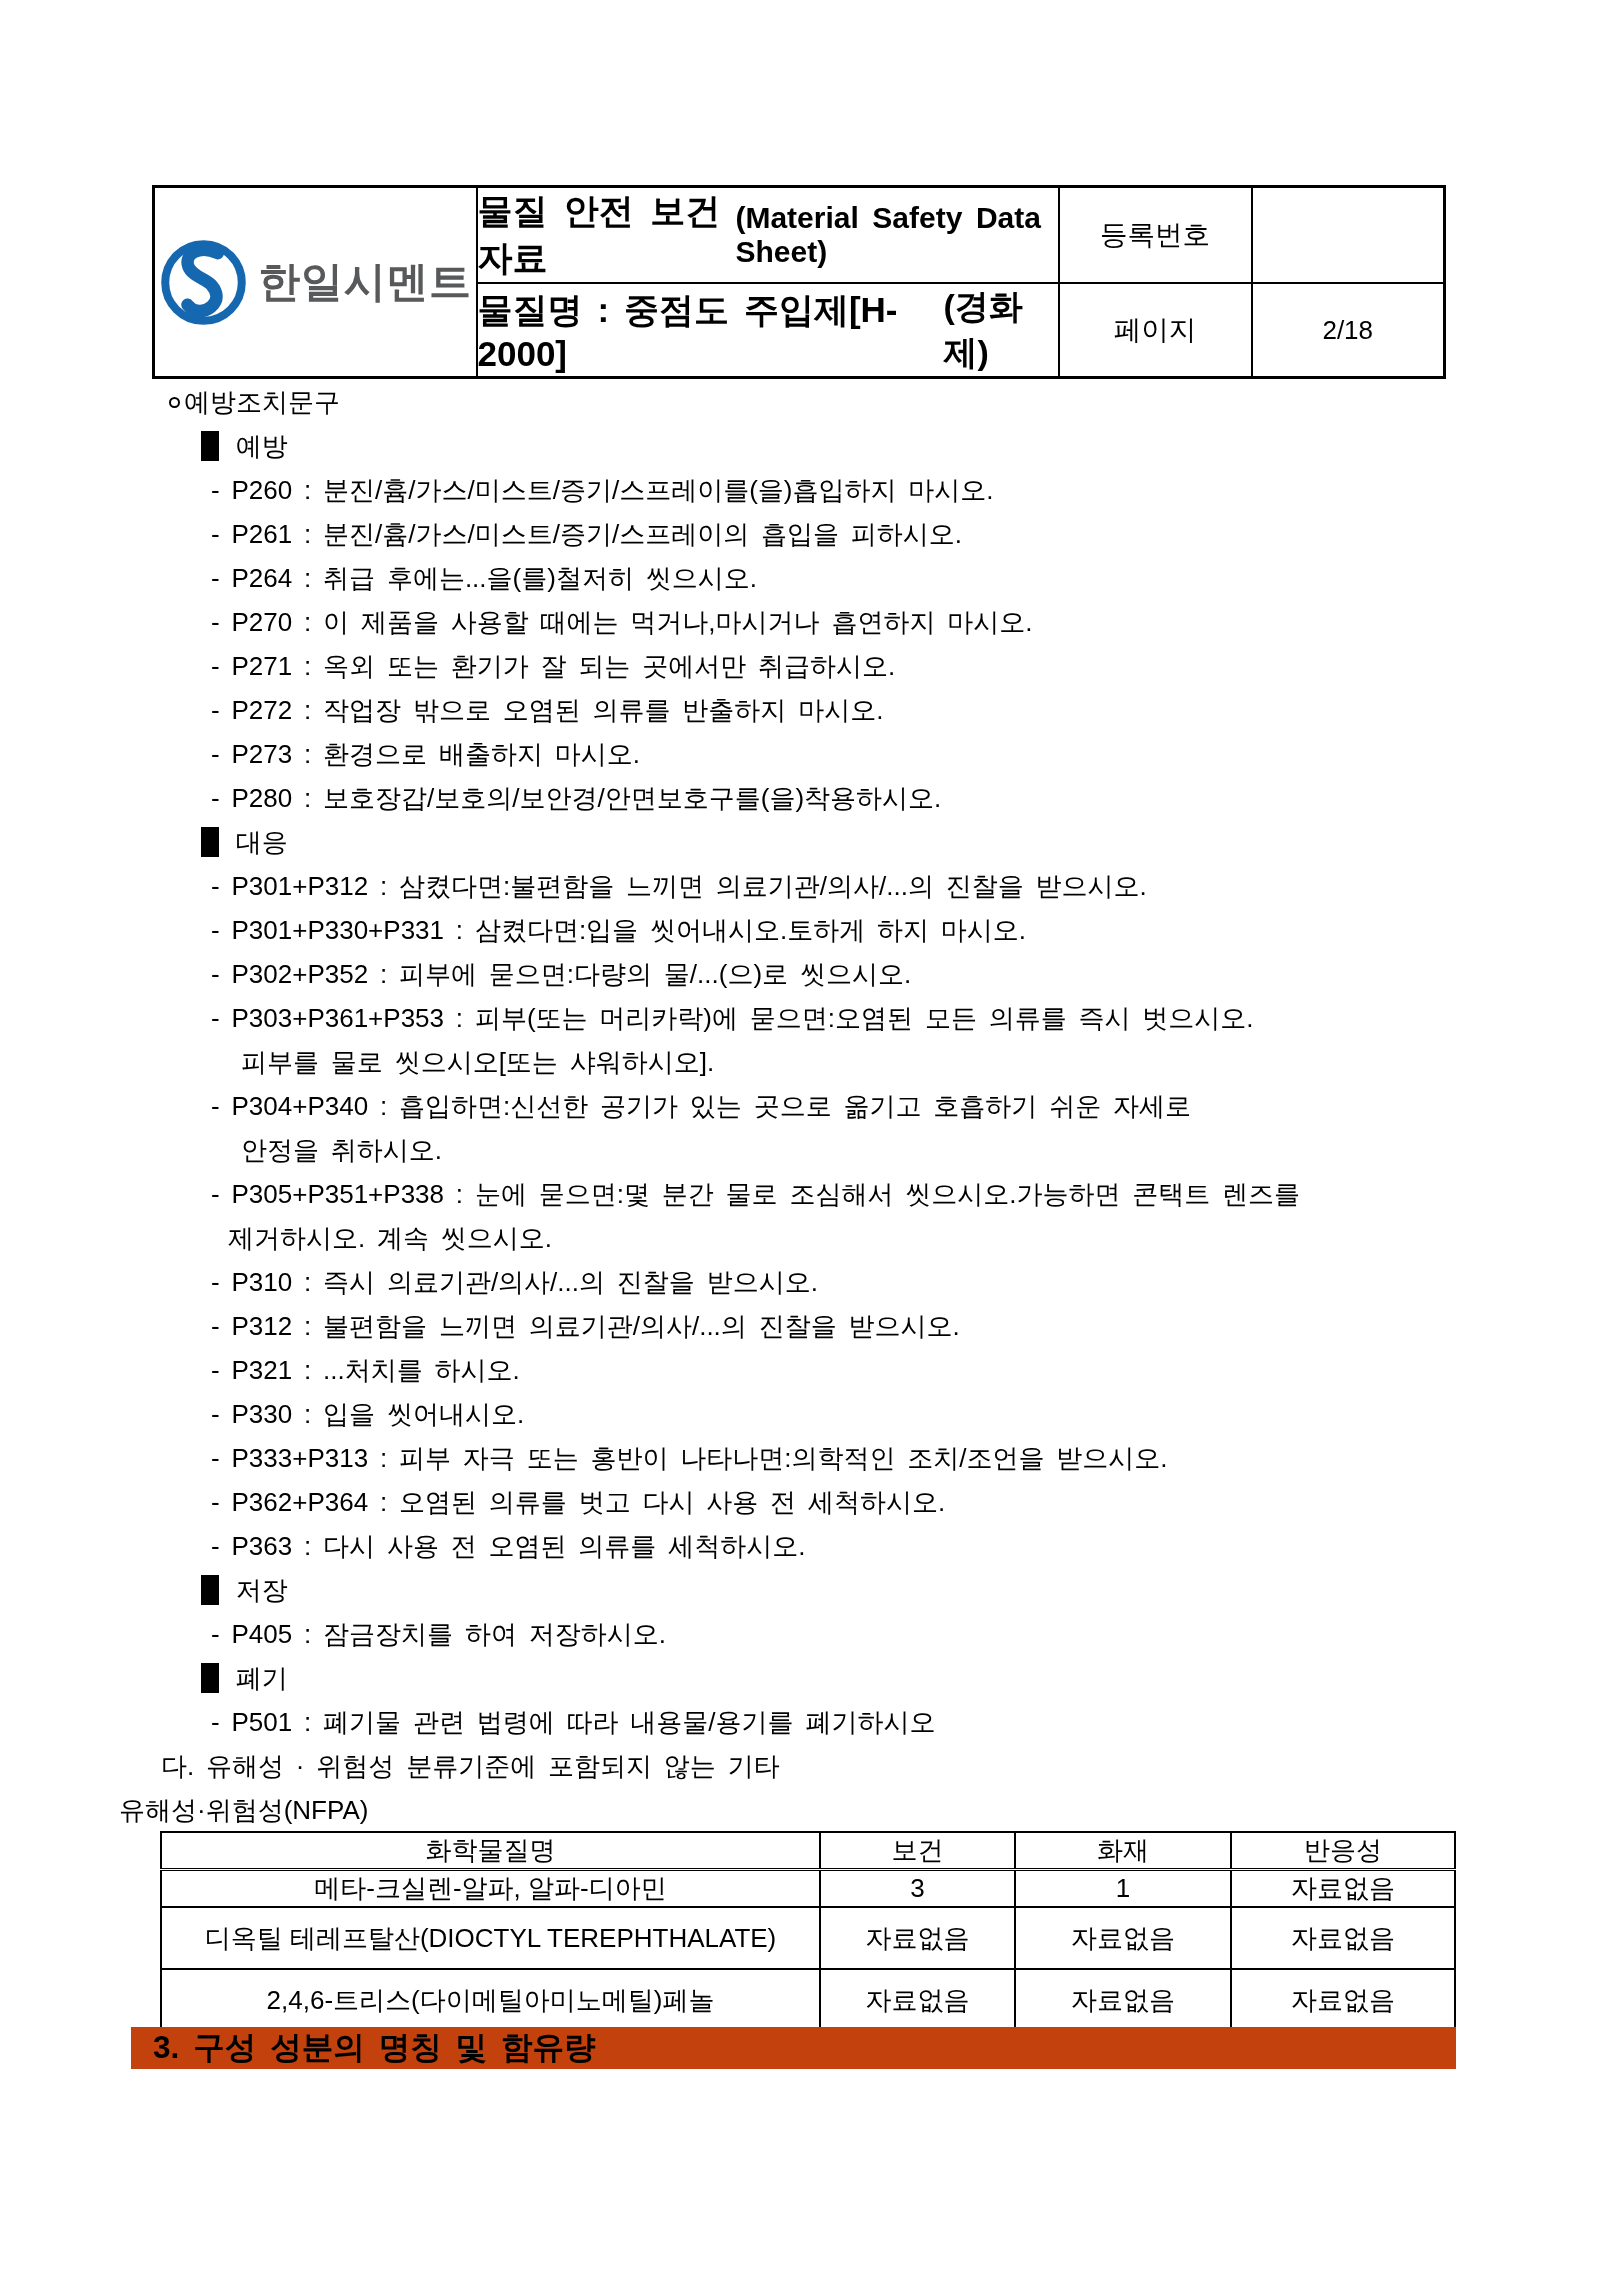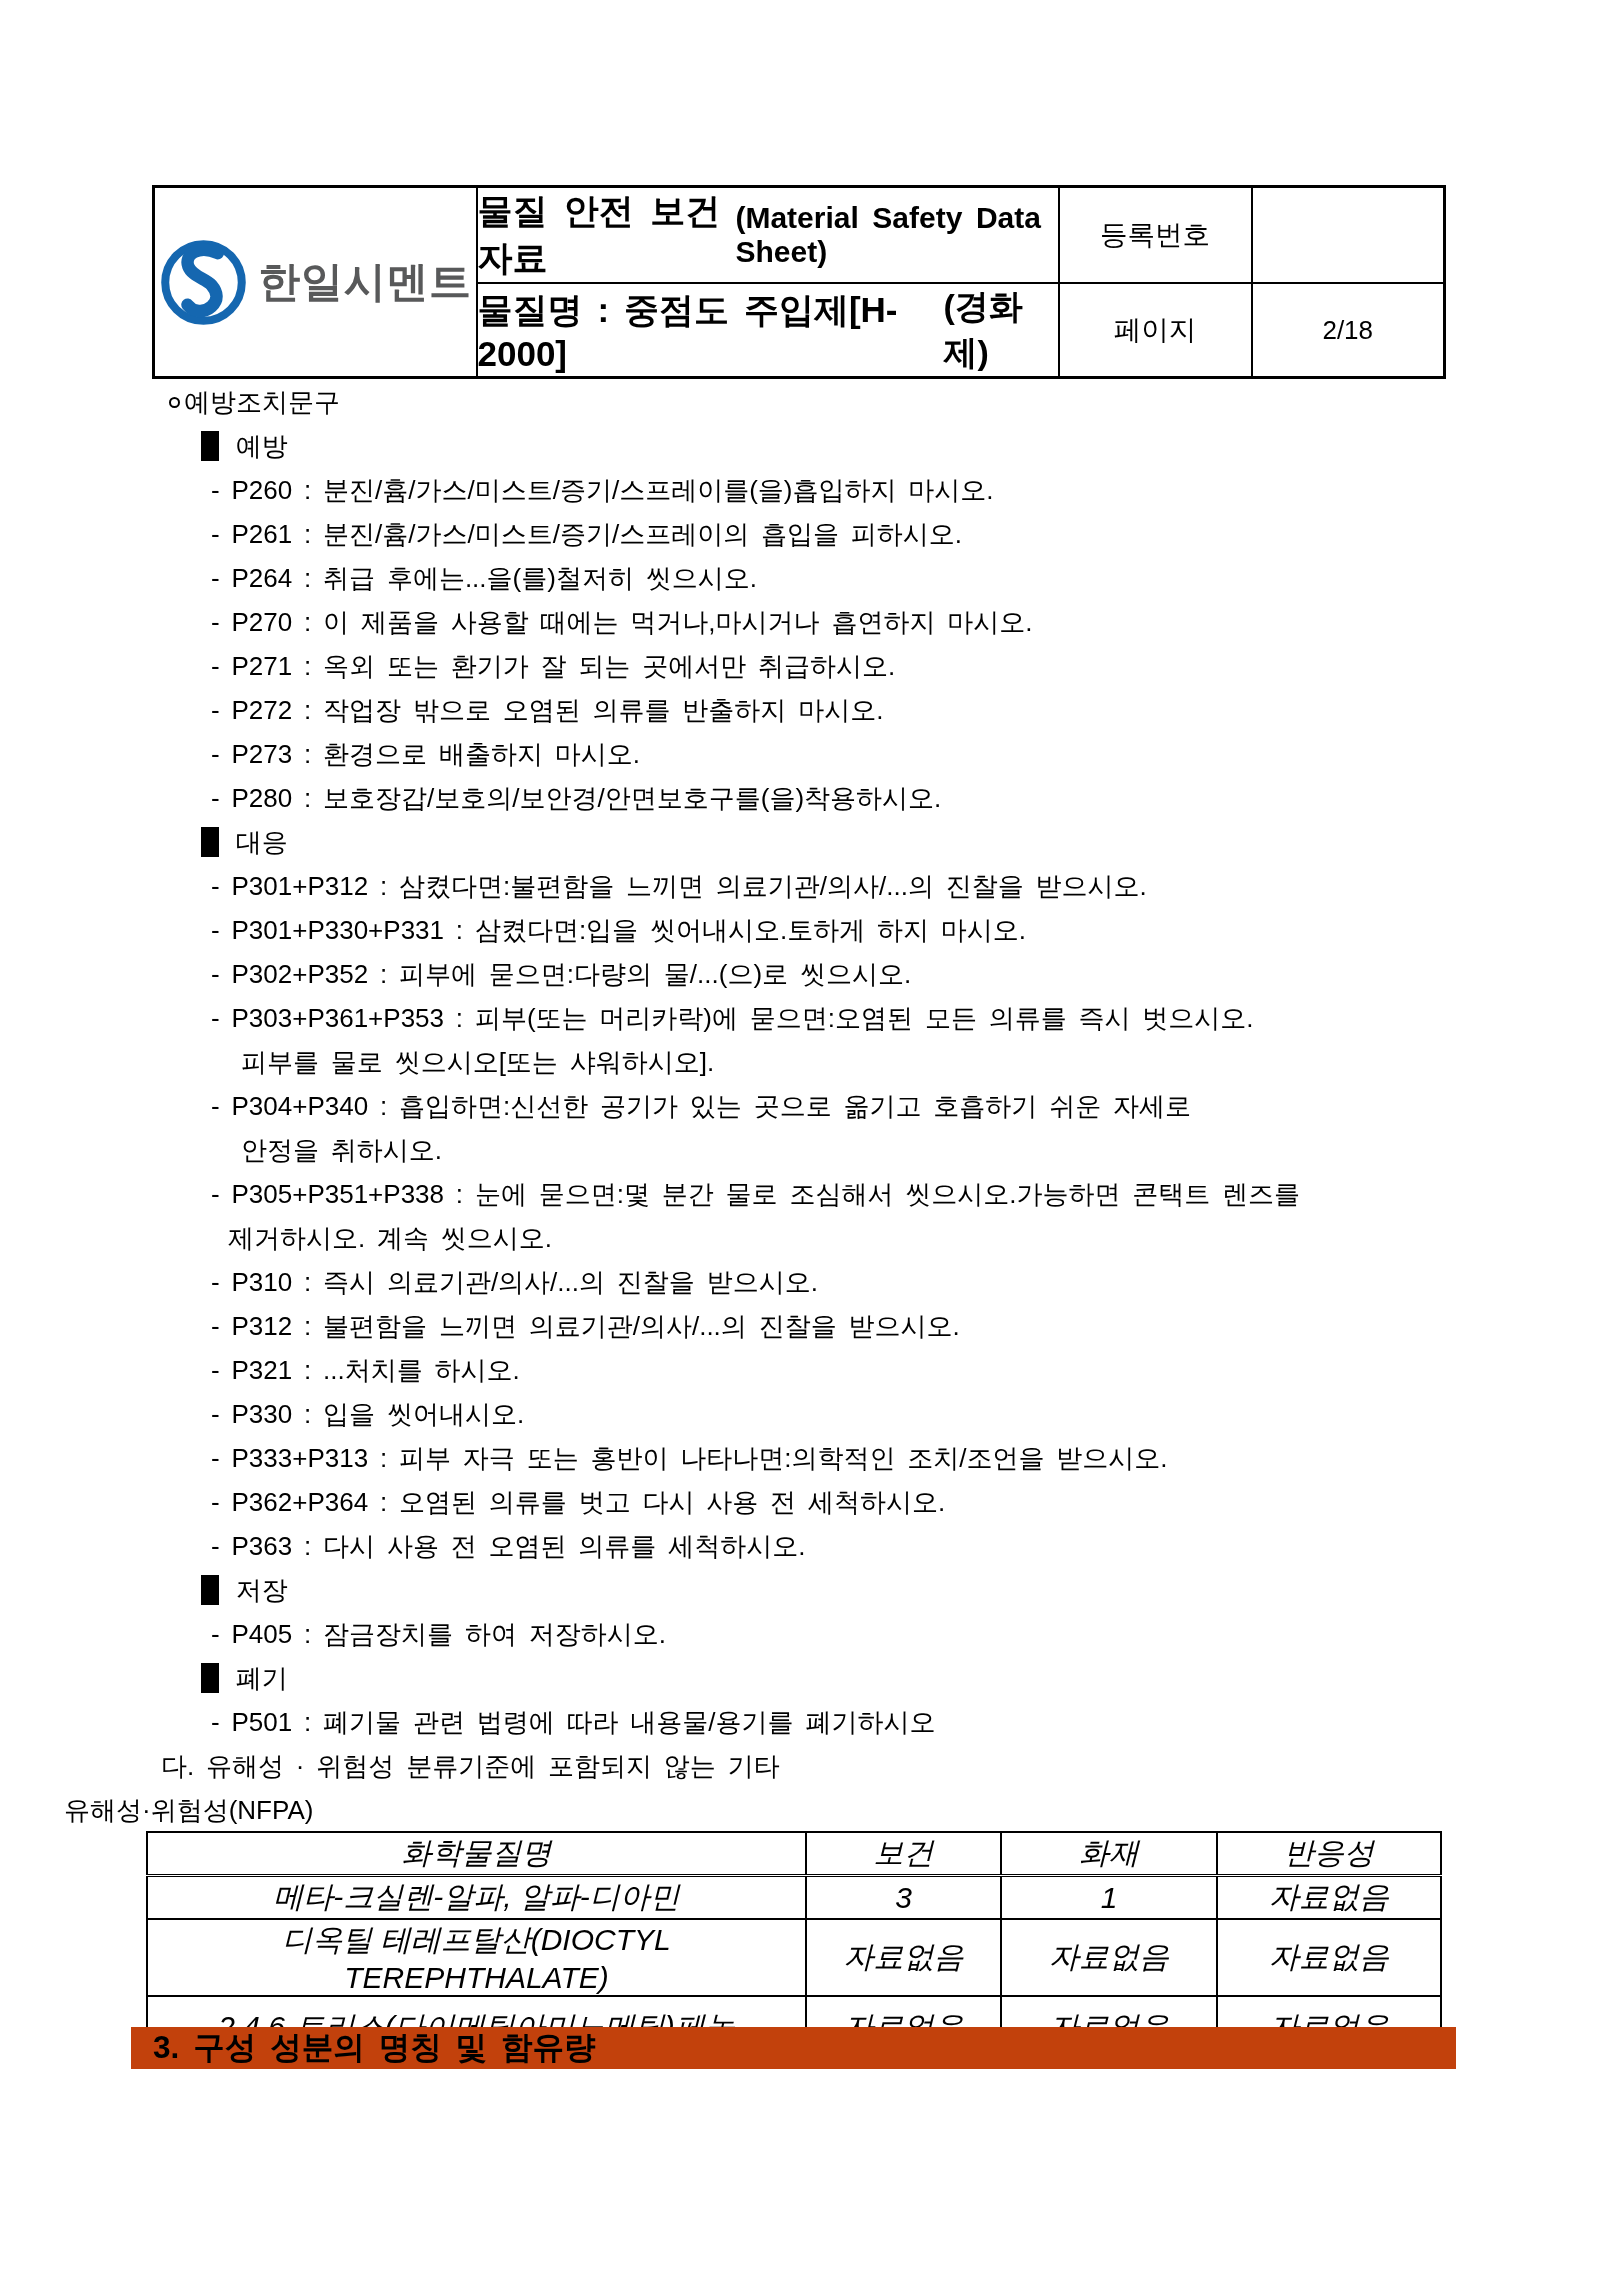--- a/index.html
+++ b/index.html
@@ -34,32 +34,32 @@
   .line{
     height:44px;display:flex;align-items:center;
     font-size:26px;word-spacing:4.6px;white-space:nowrap;
   }
   .s-circ{padding-left:169px;}
   .s-sq{padding-left:201px;}
   .s-dash{padding-left:211px;}
   .s-cont{padding-left:241px;}
   .s-cont2{padding-left:228px;}
   .s-da{padding-left:161px;}
-  .s-nfpa{padding-left:64px;}
+  .s-nfpa{padding-left:119px;}
   .circ-bullet{
     width:11px;height:11px;border:2px solid #000;border-radius:50%;
     margin-right:3.9px;flex:none;box-sizing:border-box;
   }
   .sq-bullet{width:17.7px;height:30px;background:#000;margin-right:17px;flex:none;}
 
   
   .nfpa{
-    position:absolute;left:146px;top:1831px;width:1294px;
+    position:absolute;left:160px;top:1831px;width:1294px;
     border-collapse:collapse;table-layout:fixed;
-    font-size:30px;text-align:center;font-style:italic;
+    font-size:26px;text-align:center;
   }
   .nfpa{border:2.6px solid #000;}
   .nfpa th,.nfpa td{border-left:2px solid #000;border-right:2px solid #000;padding:0;font-weight:normal;vertical-align:middle;}
   .nfpa thead tr{height:34px;}
   .nfpa thead th{border-bottom:3.9px double #000;border-top:2.6px solid #000;}
   .nfpa tbody tr{border-bottom:2.6px solid #000;margin-left:8px;}
   .nfpa tbody tr.r0{height:34px;}
   .nfpa tbody tr.r1,.nfpa tbody tr.r2{height:62px;}
 
   

